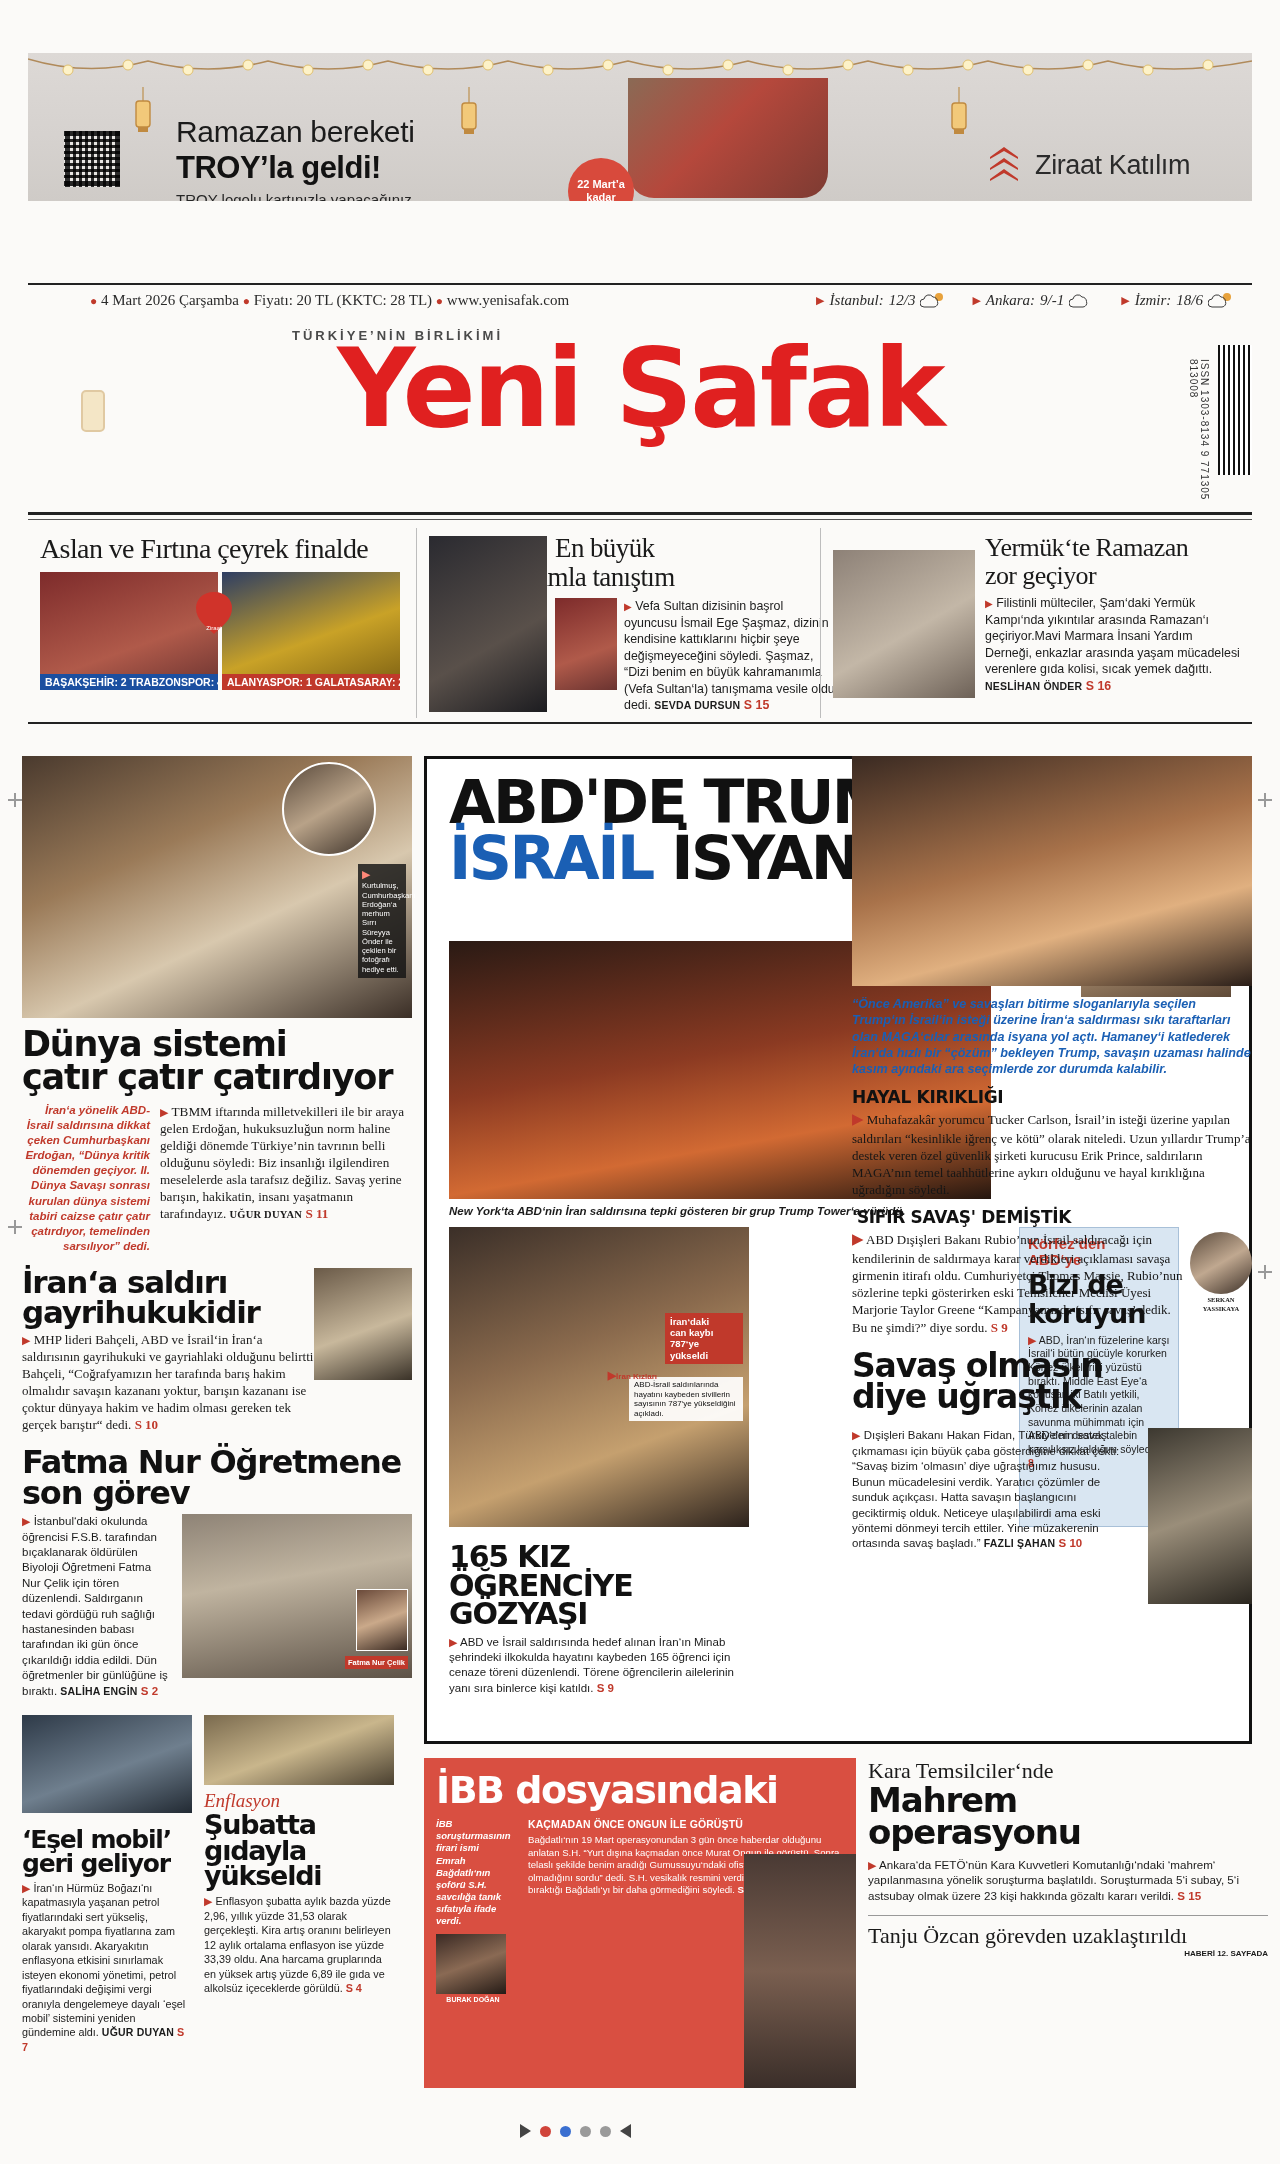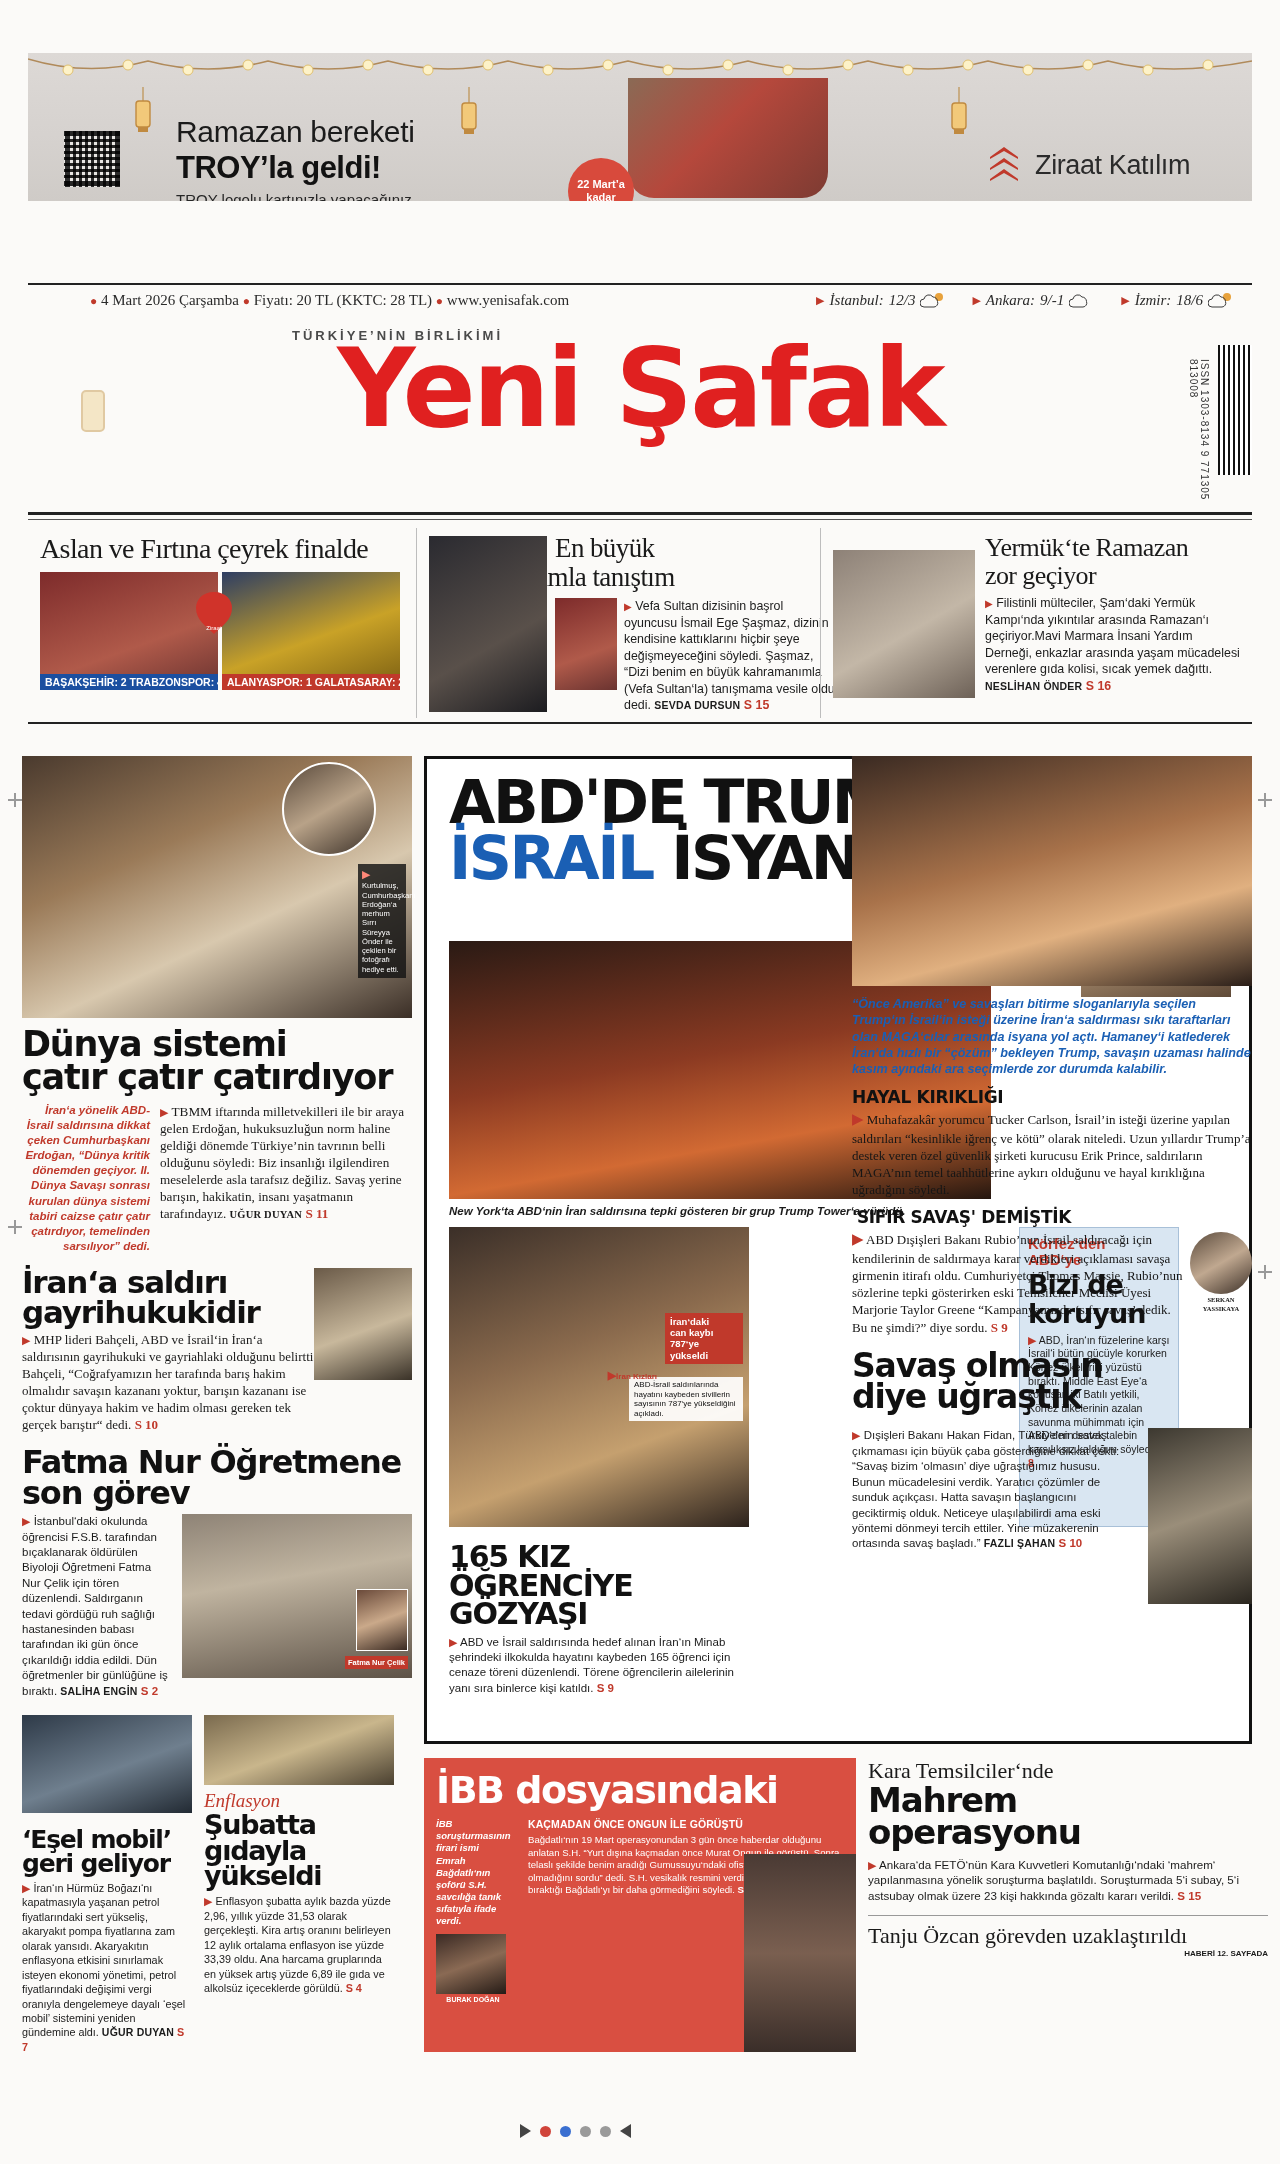--- a/index.html
+++ b/index.html
@@ -148,21 +148,21 @@
   .bigtri { color:#c0392b; font-size:15px; }
 
   .hl-purple { color:#8e3a8e; }
   .sans-h { font-family:"DejaVu Sans", sans-serif; font-weight:bold; letter-spacing:-1.2px; line-height:.95; color:#111; }
   .body-s { font-size:12.2px; line-height:1.34; color:#1b1b1b; }
   .ital-red { color:#c0392b; font-style:italic; font-weight:bold; font-size:12px; line-height:1.32; }
 
   
   .bottom { position:absolute; left:22px; top:1758px; width:1236px; height:360px; }
   .ibb {
-    position:absolute; left:402px; top:0; width:432px; height:294px;
+    position:absolute; left:402px; top:0; width:432px; height:330px;
     background:#d94f41; color:#fff; overflow:hidden;
   }
   .ibb-h { font-family:"DejaVu Sans",sans-serif; font-weight:bold; font-size:38px; line-height:.95; letter-spacing:-1.5px; padding:14px 12px 0; }
   .ibb-strip { position:absolute; right:0; top:96px; width:112px; bottom:0; background:linear-gradient(180deg,#4a3a34,#7a5f50,#3a2e29); }
 
   .dots { position:absolute; left:520px; top:2124px; display:flex; gap:9px; align-items:center; }
   .dot-c { width:11px; height:11px; border-radius:50%; background:#9a9a9a; }
   .pl { width:0;height:0;border-left:11px solid #444;border-top:7px solid transparent;border-bottom:7px solid transparent; }
   .pr { width:0;height:0;border-right:11px solid #444;border-top:7px solid transparent;border-bottom:7px solid transparent; }
 

